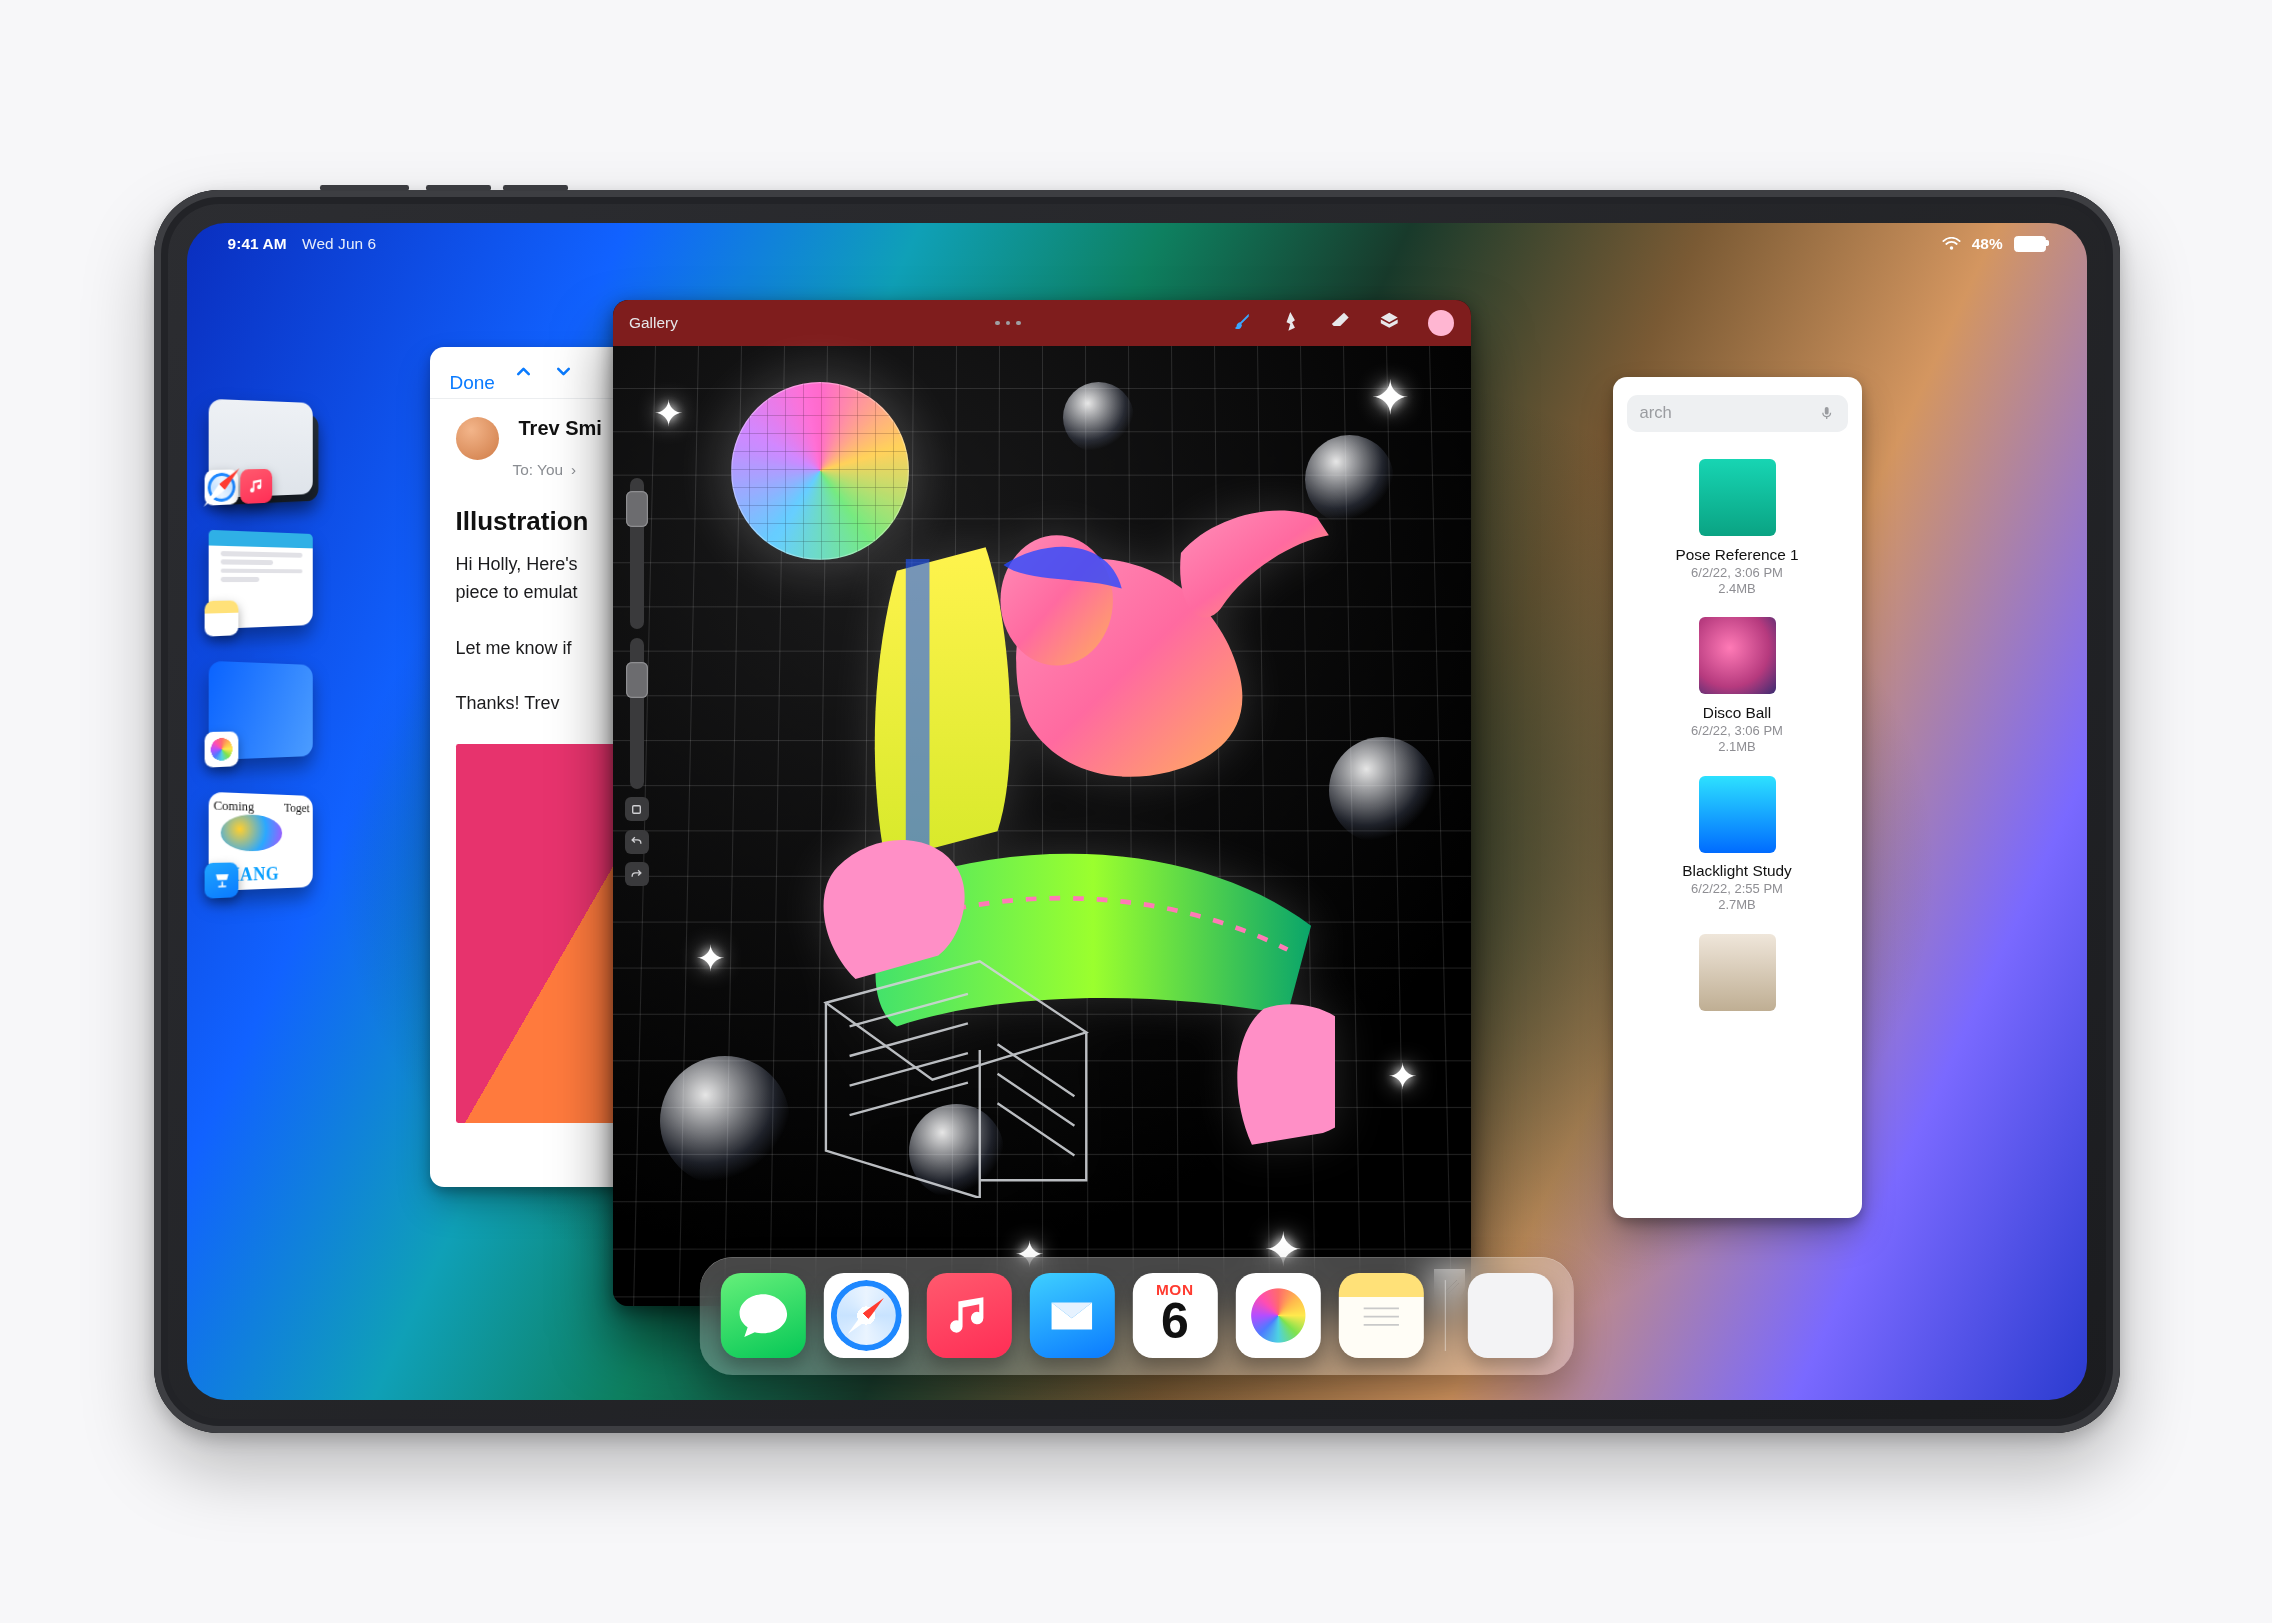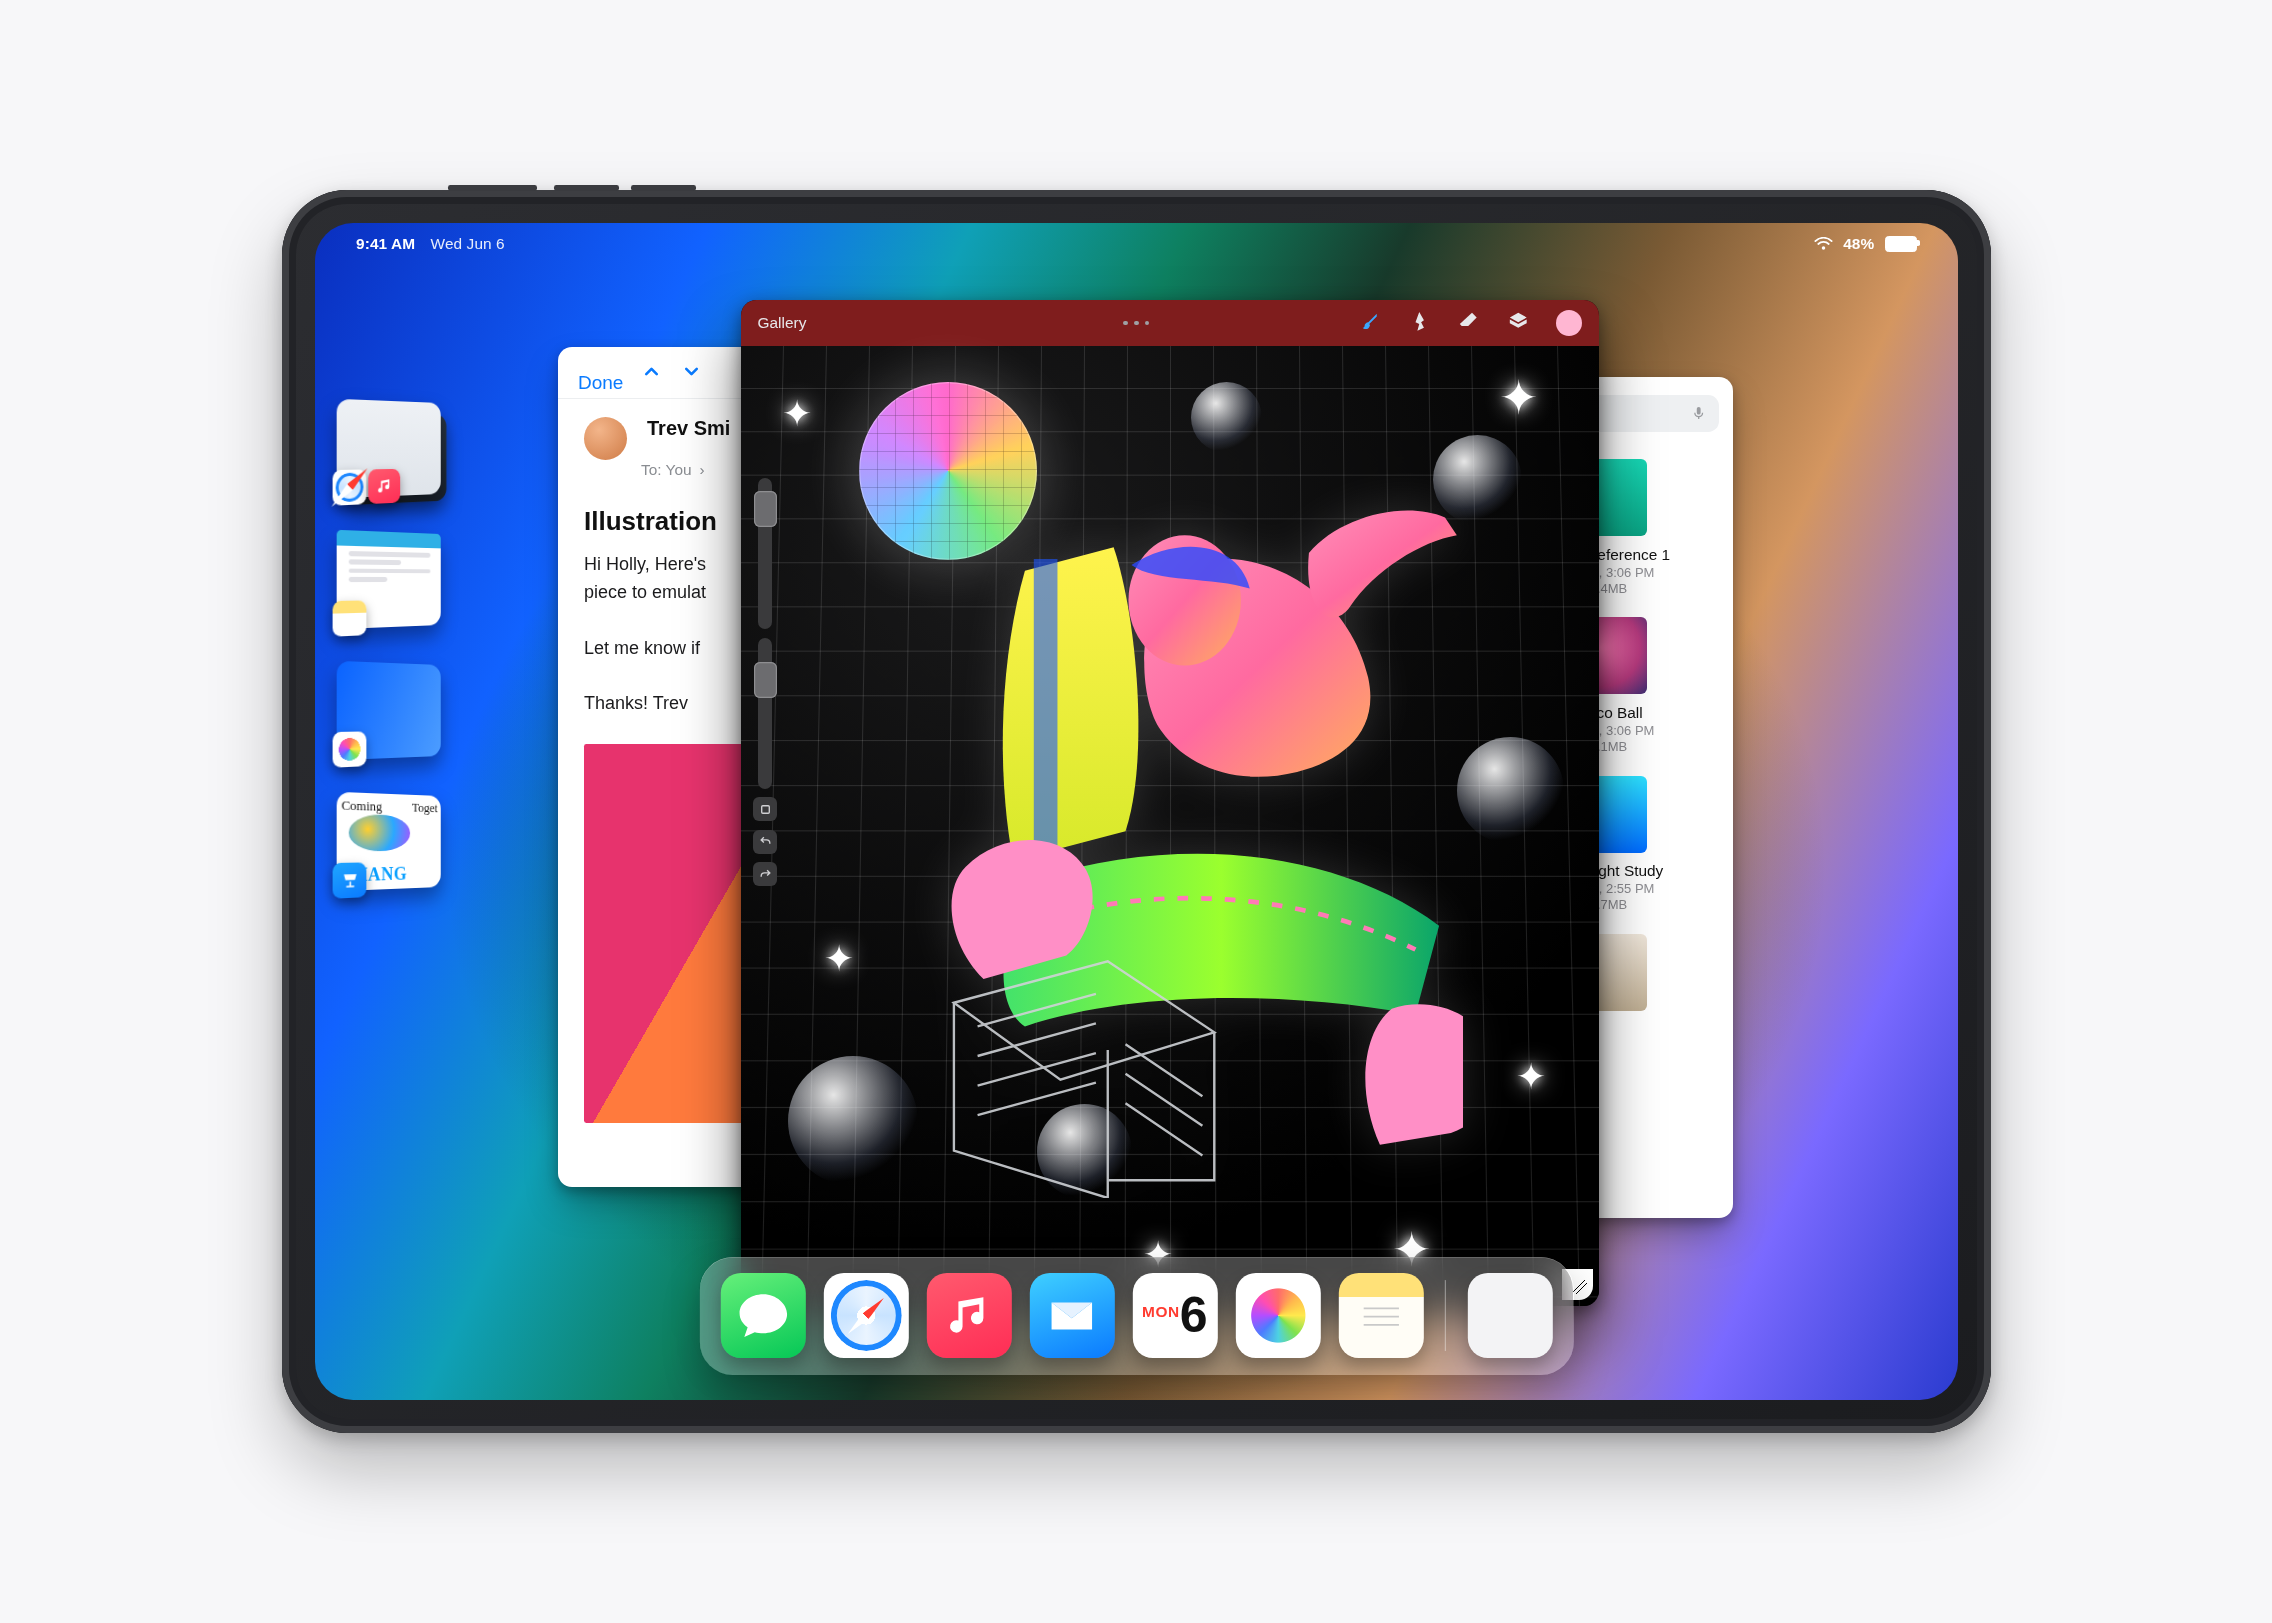--- a/index.html
+++ b/index.html
@@ -17,21 +17,21 @@
   body{
     width:2273px;height:1623px;
     background:#f7f7f9;
     display:flex;align-items:center;justify-content:center;
     font-family:-apple-system,"SF Pro Text","Helvetica Neue",Arial,sans-serif;
     -webkit-font-smoothing:antialiased;
   }
 
   
   .device{
-    width:1709px;height:1243px;
+    width:1966px;height:1243px;
     border-radius:65px;
     background:linear-gradient(145deg,#2c2d31,#1b1c1f);
     box-shadow:0 36px 71px rgba(0,0,0,.25),0 6px 18px rgba(0,0,0,.2);
     padding:33px;
     position:relative;
     box-sizing:border-box;
   }
   .device:before{
     content:"";position:absolute;inset:0;border-radius:65px;
     box-shadow:inset 0 0 0 7px var(--bezel-edge),inset 0 0 0 14px var(--bezel);
@@ -222,21 +222,21 @@
   .dock .sep{width:1.2px;height:71px;background:rgba(255,255,255,.45);border-radius:1.2px;margin:0 3.6px;}
   .app{
     width:85px;height:85px;border-radius:20px;position:relative;
     box-shadow:0 9.5px 16.6px rgba(0,0,0,.25);
     display:flex;align-items:center;justify-content:center;color:#fff;font-size:47px;font-weight:700;
   }
   .app.messages{background:linear-gradient(160deg,#66f07a,#05c756);}
   .app.safari{background:#fff;}
   .app.music{background:linear-gradient(160deg,#ff5a6e,#ff2d55);}
   .app.mailapp{background:linear-gradient(160deg,#3fd0ff,#0a7aff);}
-  .app.cal{background:#fff;flex-direction:row;color:#111;}
+  .app.cal{background:#fff;flex-direction:column;color:#111;}
   .app.cal .dow{font-size:15.4px;color:#ff3b30;font-weight:700;letter-spacing:0.6px;margin-top:-7px;}
   .app.cal .day{font-size:50px;line-height:.9;}
   .app.photosapp{background:#fff;}
   .app.notesapp{background:linear-gradient(#ffe178 0 28%,#fffdf6 28%);}
   .app.library{background:#f3f3f5;display:grid;grid-template-columns:1fr 1fr;grid-template-rows:1fr 1fr;gap:4.7px;padding:7px;box-sizing:border-box;}
   .app.library .mini{border-radius:8.3px;}
   .m1{background:#ffcf2e;} .m2{background:#b94cff;} .m3{background:#ff6b6b;} .m4{background:#34d8d8;}
 
   .safari-compass{width:71px;height:71px;border-radius:50%;background:
      radial-gradient(circle,#fff 0 18%,transparent 18%),

